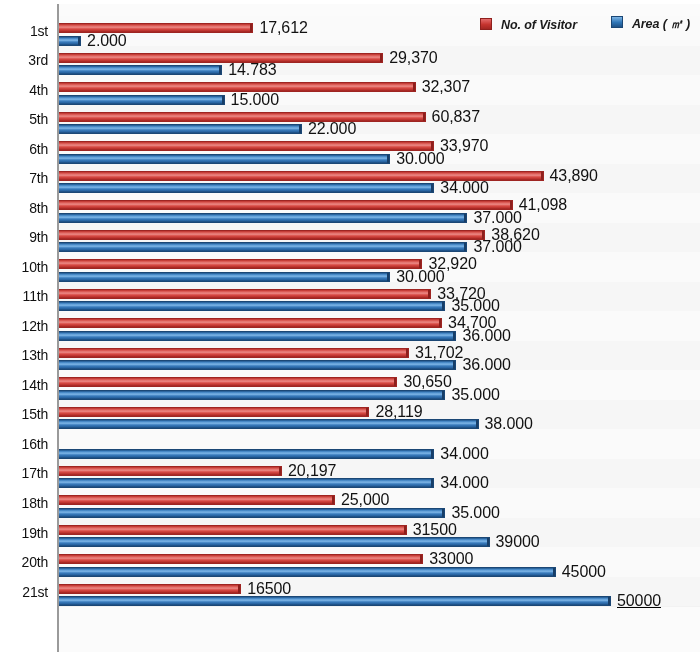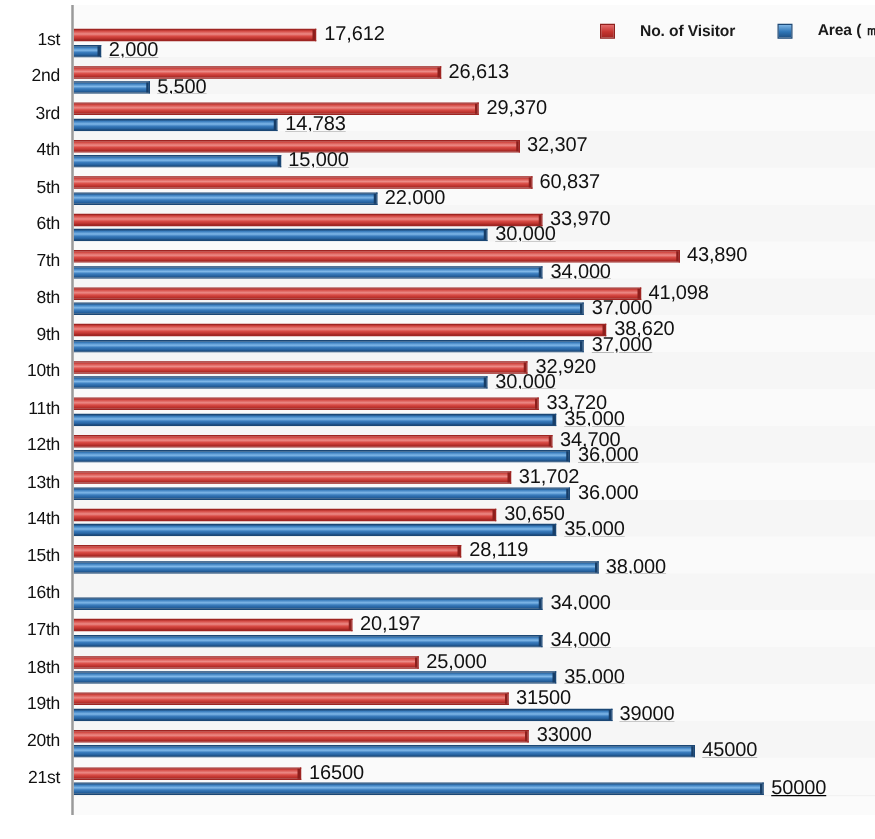--- a/index.html
+++ b/index.html
@@ -26,23 +26,24 @@
     position: absolute;
     top: 16px;
     left: 480px;
     display: flex;
     align-items: center;
     gap: 34px;
     z-index: 5;
   }
   .legend-entry {
     display: flex;
-    align-items: center;
-    gap: 20px;
+    align-items: flex-start;
+    gap: 9px;
     white-space: nowrap;
+    font-style: italic;
   }
   .legend-swatch {
     width: 10px;
     height: 10px;
     display: inline-block;
     flex: 0 0 auto;
   }
   .legend-swatch.red {
     background: linear-gradient(180deg, #e46b6b 0%, #c5342f 55%, #a32622 100%);
     border: 1px solid #8f201d;
@@ -195,36 +196,20 @@
           </div>
           <div class="bar-wrap blue">
             <div class="bar blue" style="width: 22.08px;">
               <span class="bar-cap"></span>
             </div>
             <span class="value-label">2,000</span>
           </div>
         </div>
         <div class="row">
           <div class="row-bg"></div>
-          <div class="cat-label">2nd</div>
-          <div class="bar-wrap red">
-            <div class="bar red" style="width: 293.808px;">
-              <span class="bar-cap"></span>
-            </div>
-            <span class="value-label">26,613</span>
-          </div>
-          <div class="bar-wrap blue">
-            <div class="bar blue" style="width: 60.72px;">
-              <span class="bar-cap"></span>
-            </div>
-            <span class="value-label">5,500</span>
-          </div>
-        </div>
-        <div class="row">
-          <div class="row-bg"></div>
           <div class="cat-label">3rd</div>
           <div class="bar-wrap red">
             <div class="bar red" style="width: 324.245px;">
               <span class="bar-cap"></span>
             </div>
             <span class="value-label">29,370</span>
           </div>
           <div class="bar-wrap blue">
             <div class="bar blue" style="width: 163.204px;">
               <span class="bar-cap"></span>

